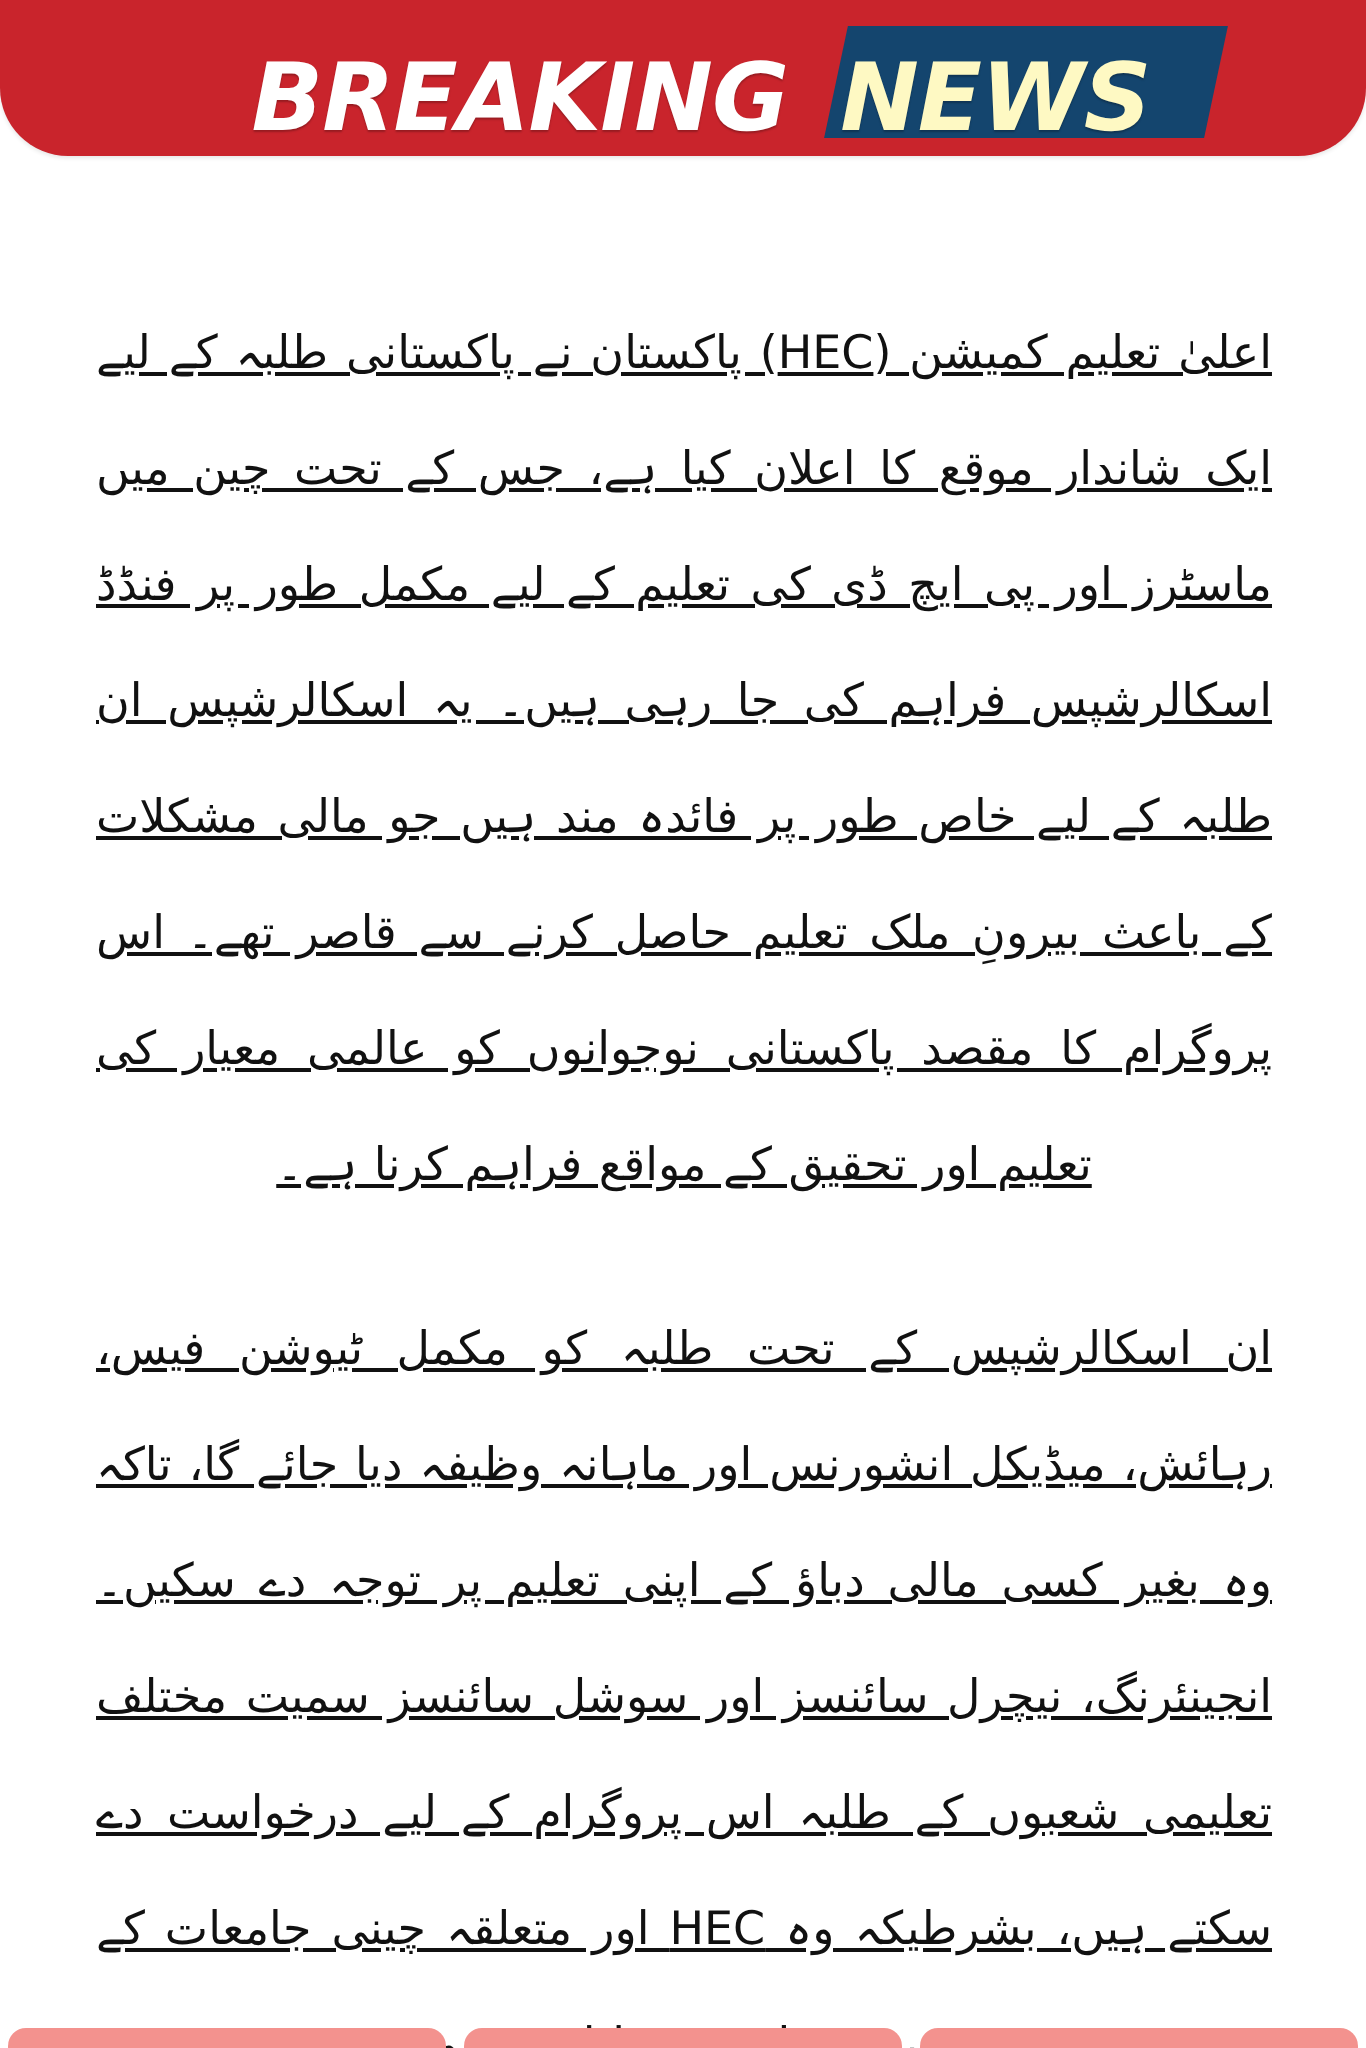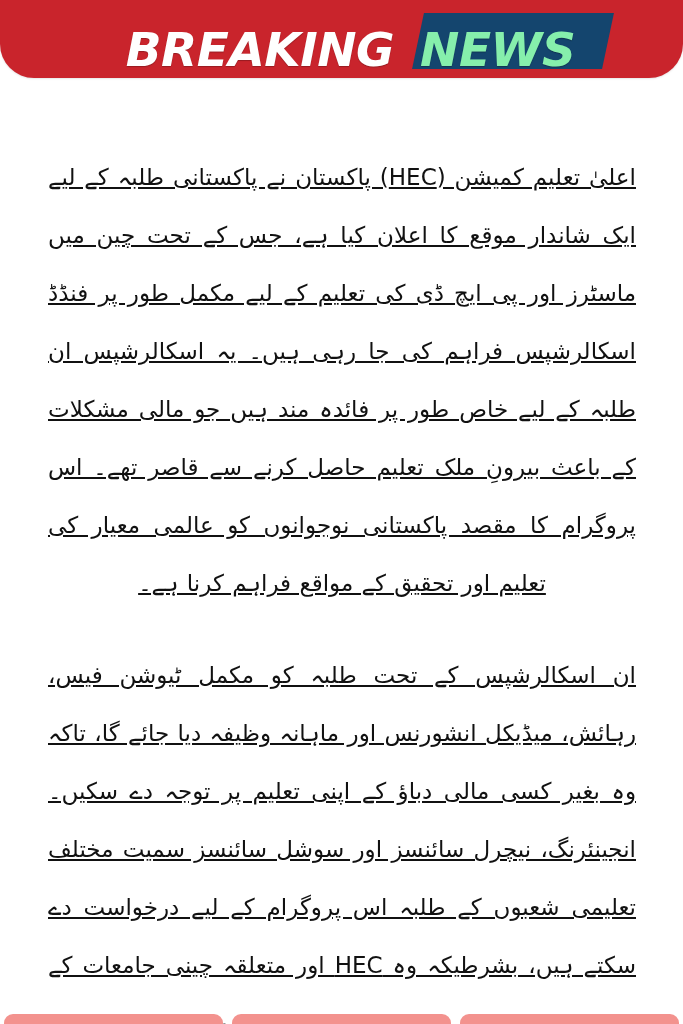--- a/index.html
+++ b/index.html
@@ -61,21 +61,21 @@
     font-family: "DejaVu Sans", sans-serif;
     font-weight: bold;
     font-style: italic;
     font-size: 47px;
     letter-spacing: -0.5px;
     color: #FFFFFF;
     line-height: 1;
     text-shadow: 0 1px 1px rgba(0,0,0,0.25);
   }
   .word.breaking { margin-right: 26px; }
-  .word.news { color: #86efac; }
+  .word.news { color: #fef9c3; }
 
   
   .article {
     position: absolute;
     left: 48px;
     top: 148px;
     width: 588px;
     direction: rtl;
     text-align: right;
   }

